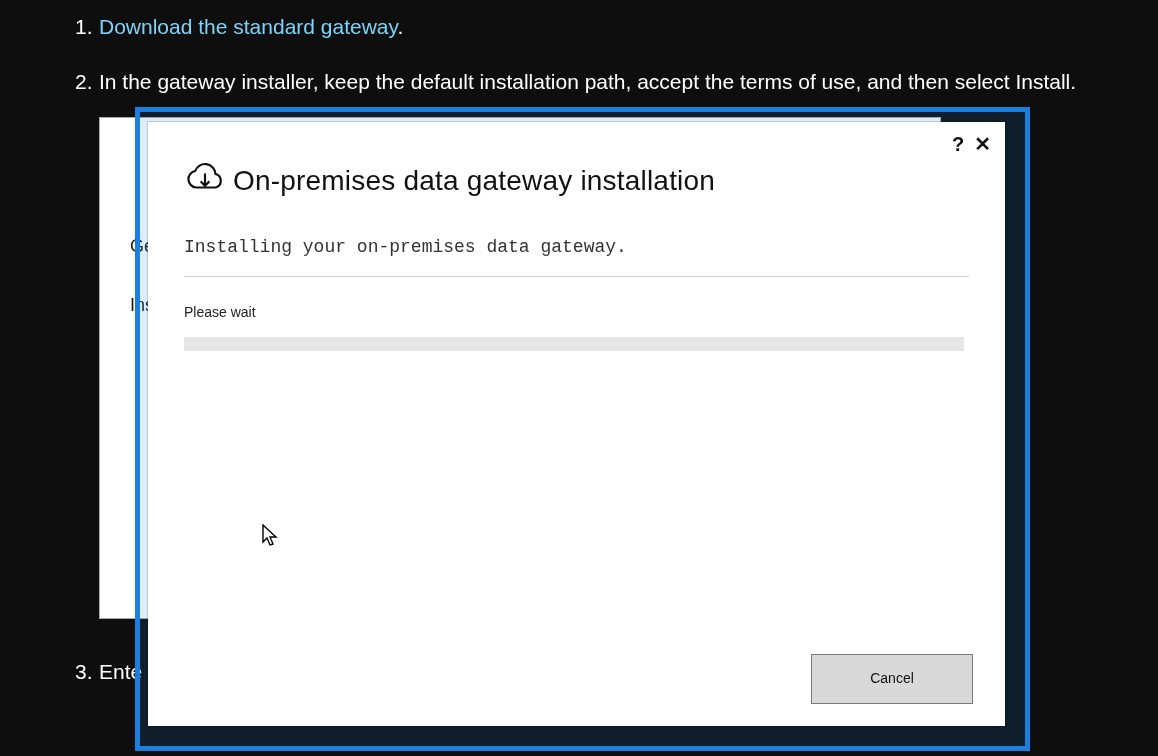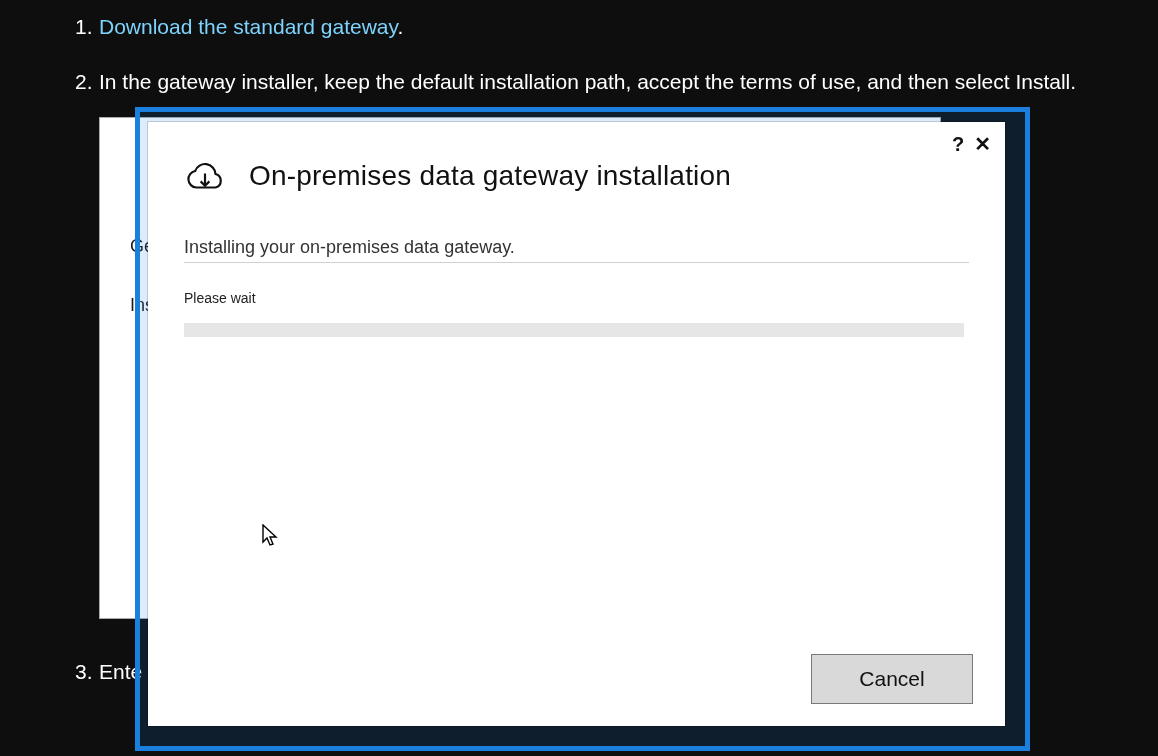--- a/index.html
+++ b/index.html
@@ -101,22 +101,23 @@
       color: #111;
     }
     .dhc-btn {
       cursor: pointer;
       line-height: 1;
       font-weight: 600;
     }
 
     .dialog-title-row {
       display: flex;
+      align-items: center;
       padding: 34px 36px 0 36px;
-      gap: 23px;
+      gap: 7px;
     }
 
     .dialog-title-row svg {
       width: 42px;
       height: 42px;
       flex: 0 0 42px;
     }
 
     .dialog-title {
       font-size: 28px;
@@ -125,22 +126,23 @@
       letter-spacing: 0.2px;
     }
 
     .dialog-body {
       padding: 30px 36px 0 36px;
     }
 
     .installing-line {
       font-size: 18px;
       color: #333;
-      padding-bottom: 2px;
+      padding-bottom: 16px;
       border-bottom: 1px solid #d0d0d0;
+      font-family: Liberation Mono, monospace;
     }
 
     .please-wait {
       margin-top: 26px;
       font-size: 14px;
       color: #222;
     }
 
     .progress-track {
       margin-top: 14px;
@@ -150,21 +152,21 @@
     }
 
     .cancel-btn {
       position: absolute;
       right: 32px;
       bottom: 22px;
       width: 160px;
       height: 48px;
       background: #d9d9d9;
       border: 1px solid #7a7a7a;
-      font-size: 21px;
+      font-size: 14px;
       color: #111;
       cursor: pointer;
       display: flex;
       align-items: center;
       justify-content: center;
     }
 
     .cursor-arrow {
       position: absolute;
       left: 114px;

